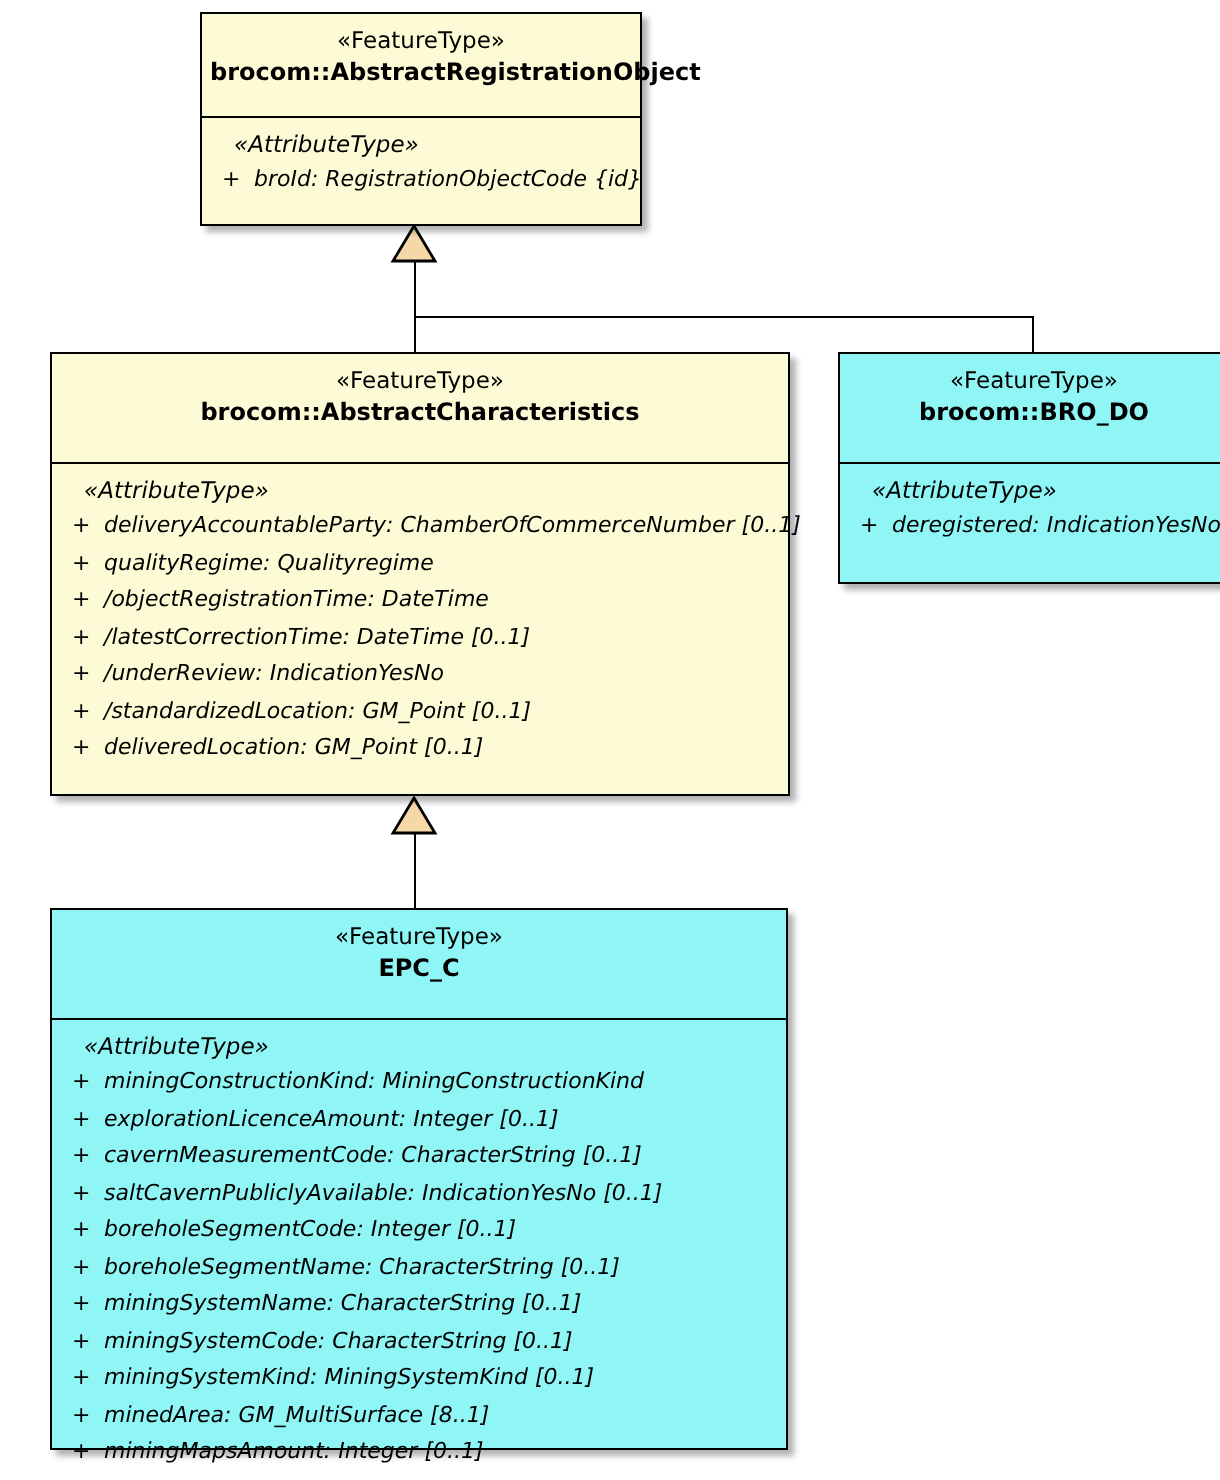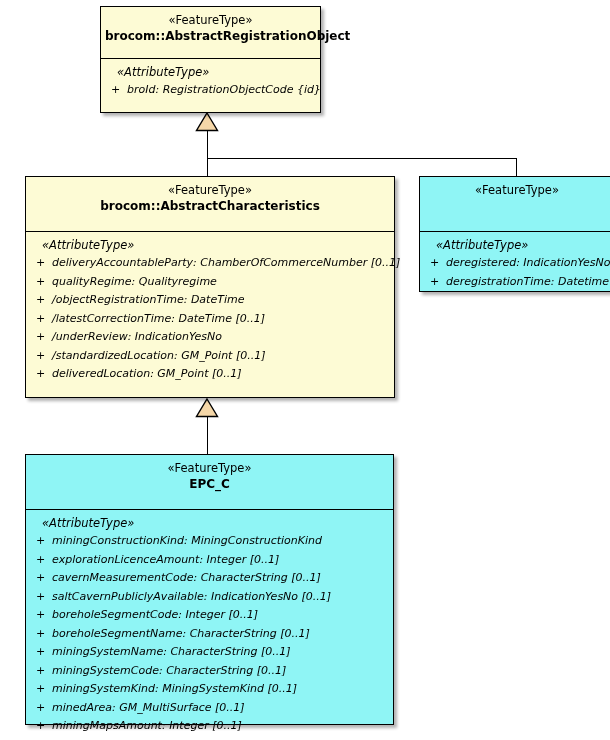--- a/index.html
+++ b/index.html
@@ -143,28 +143,26 @@
       </div>
       <div class="attr-row">
         <span class="attr-vis">+</span><span class="attr-text">deliveredLocation: GM_Point [0..1]</span>
       </div>
     </div>
   </div>
 
   <div class="uml-class cyan" style="left:403px; top:176px; width:196px; height:116px;">
     <div class="class-header" style="height:55px;">
       <div class="stereotype">«FeatureType»</div>
+      <div class="class-name">brocom::BRO_DO</div>
     </div>
     <div class="class-body">
       <div class="attr-stereotype">«AttributeType»</div>
       <div class="attr-row">
         <span class="attr-vis">+</span><span class="attr-text">deregistered: IndicationYesNo</span>
-      </div>
-      <div class="attr-row">
-        <span class="attr-vis">+</span><span class="attr-text">deregistrationTime: Datetime</span>
       </div>
     </div>
   </div>
 
   <div class="uml-class cyan" style="left:9px; top:454px; width:369px; height:271px;">
     <div class="class-header" style="height:55px;">
       <div class="stereotype">«FeatureType»</div>
       <div class="class-name">EPC_C</div>
     </div>
     <div class="class-body">
@@ -190,21 +188,21 @@
       <div class="attr-row">
         <span class="attr-vis">+</span><span class="attr-text">miningSystemName: CharacterString [0..1]</span>
       </div>
       <div class="attr-row">
         <span class="attr-vis">+</span><span class="attr-text">miningSystemCode: CharacterString [0..1]</span>
       </div>
       <div class="attr-row">
         <span class="attr-vis">+</span><span class="attr-text">miningSystemKind: MiningSystemKind [0..1]</span>
       </div>
       <div class="attr-row">
-        <span class="attr-vis">+</span><span class="attr-text">minedArea: GM_MultiSurface [0..1]</span>
+        <span class="attr-vis">+</span><span class="attr-text">minedArea: GM_MultiSurface [8..1]</span>
       </div>
       <div class="attr-row">
         <span class="attr-vis">+</span><span class="attr-text">miningMapsAmount: Integer [0..1]</span>
       </div>
     </div>
   </div>
 
 </div>
 
 </body></html>

